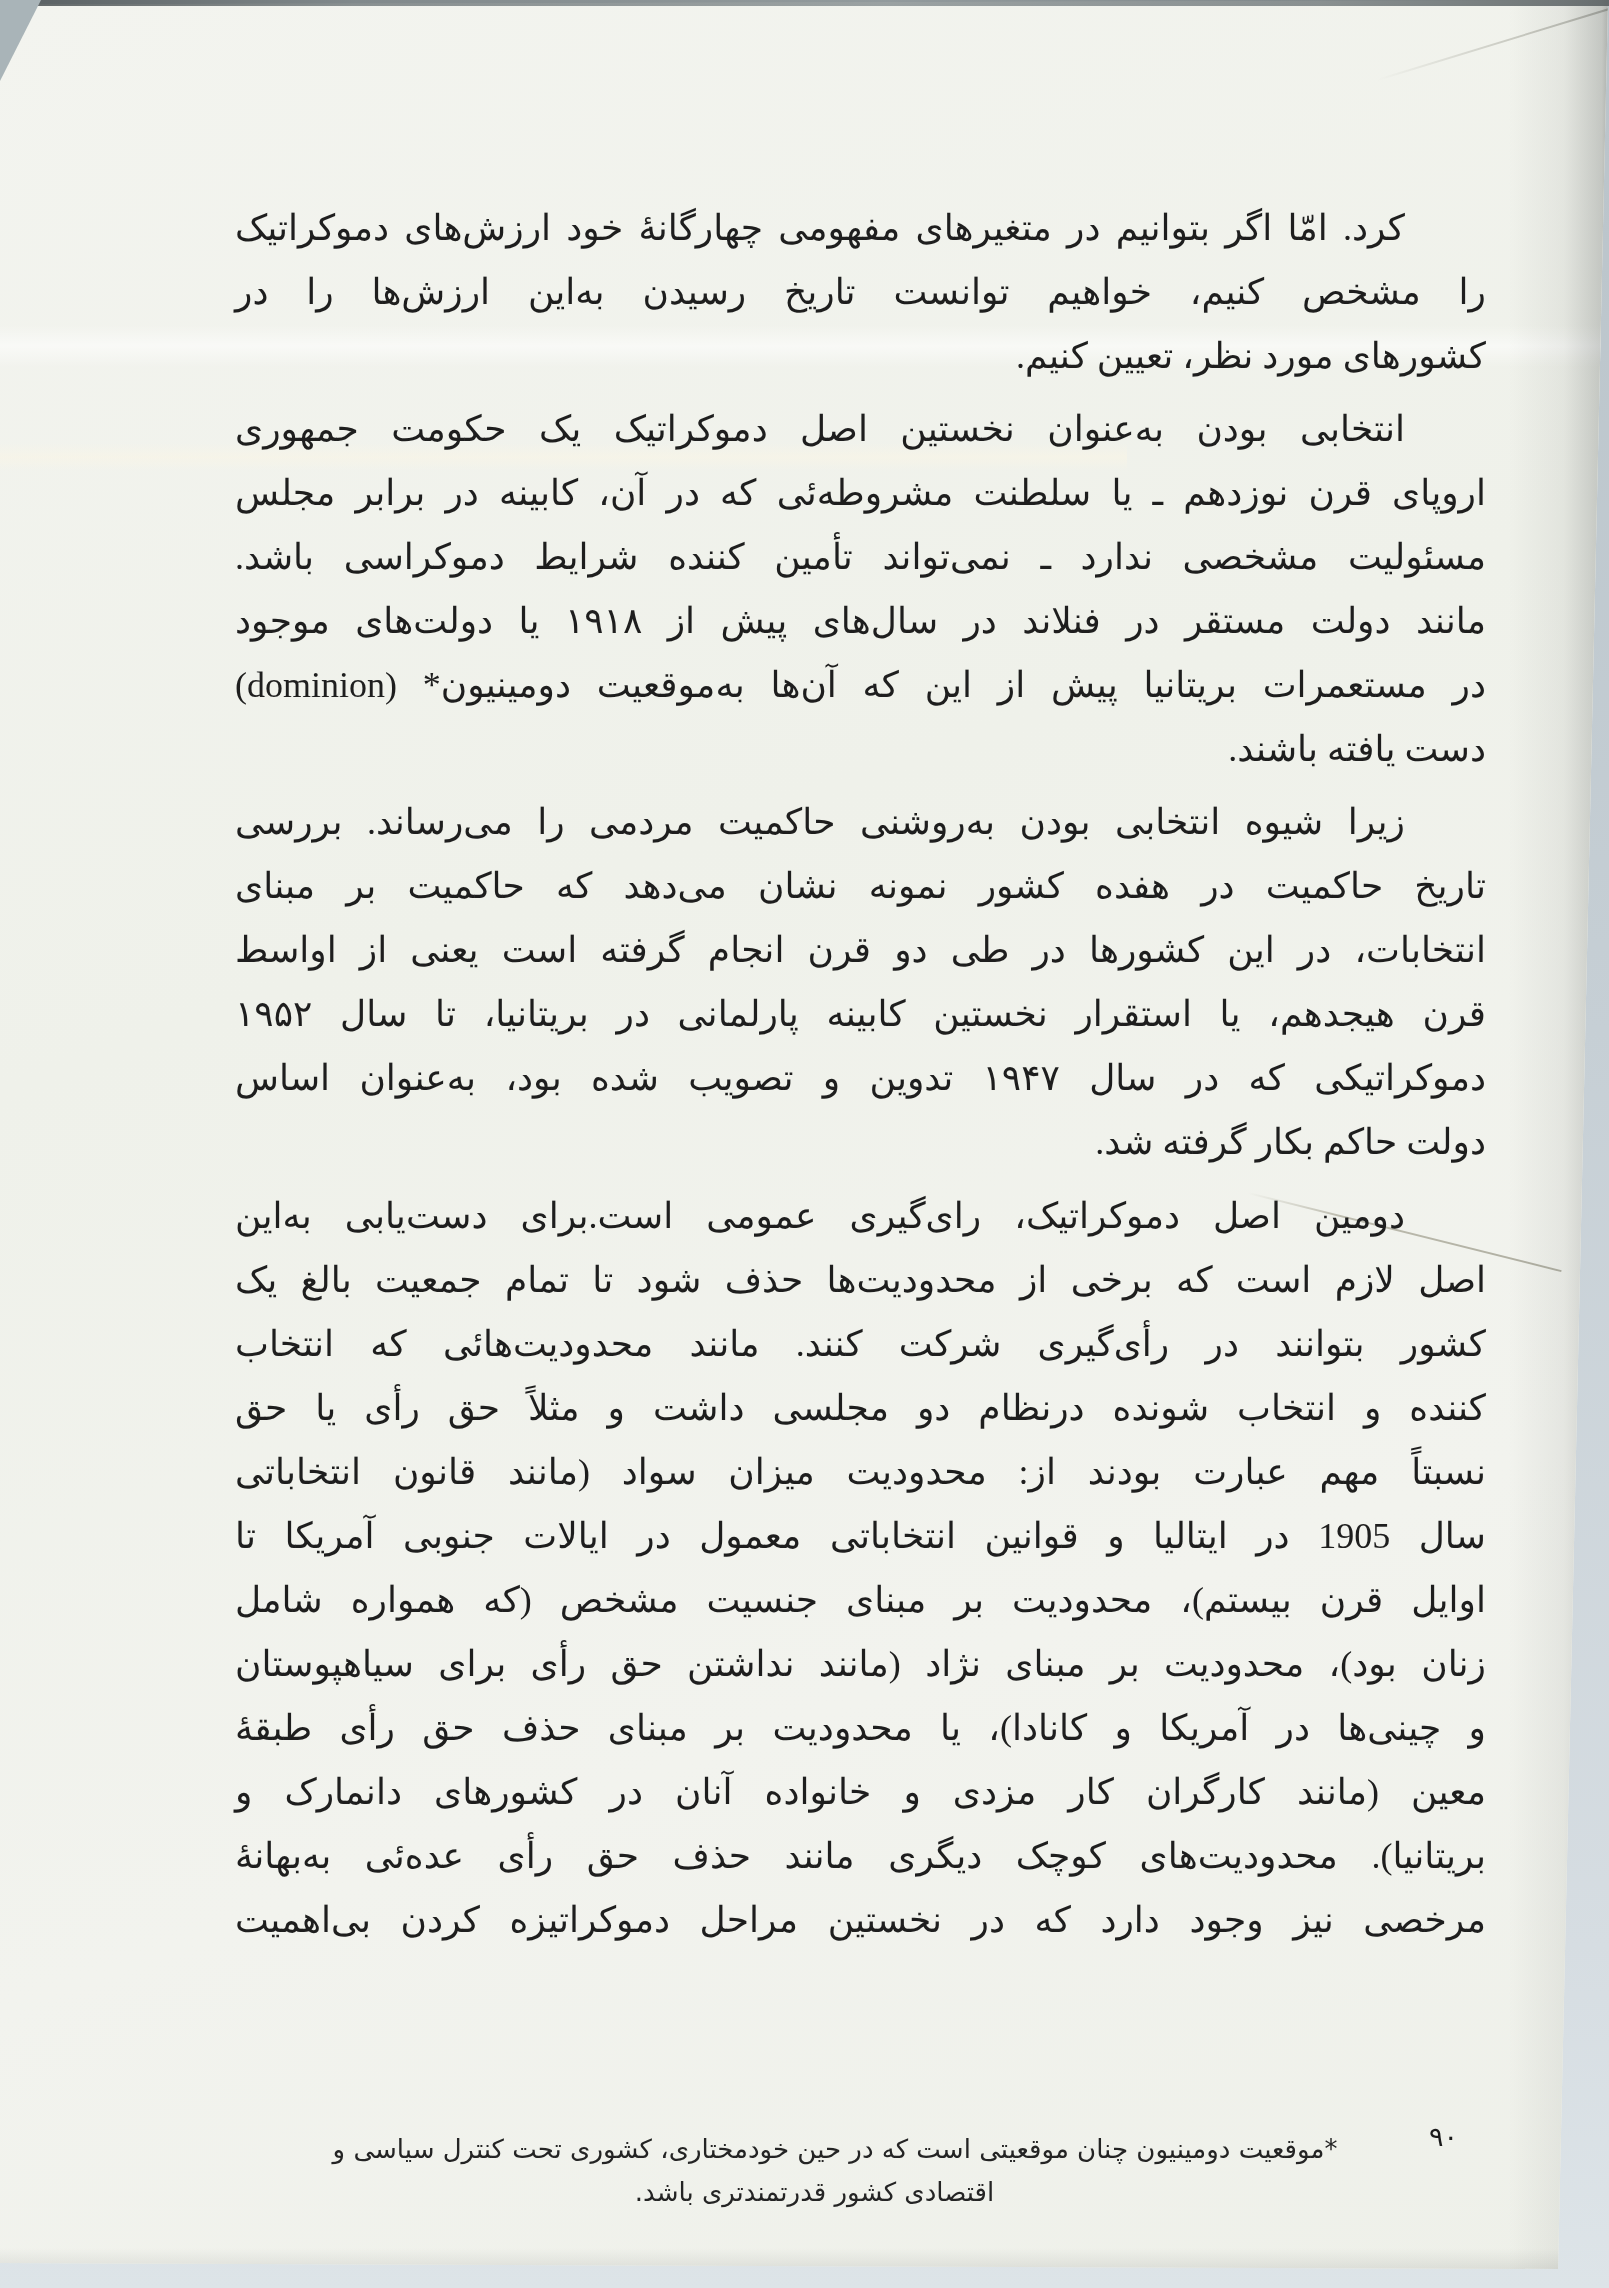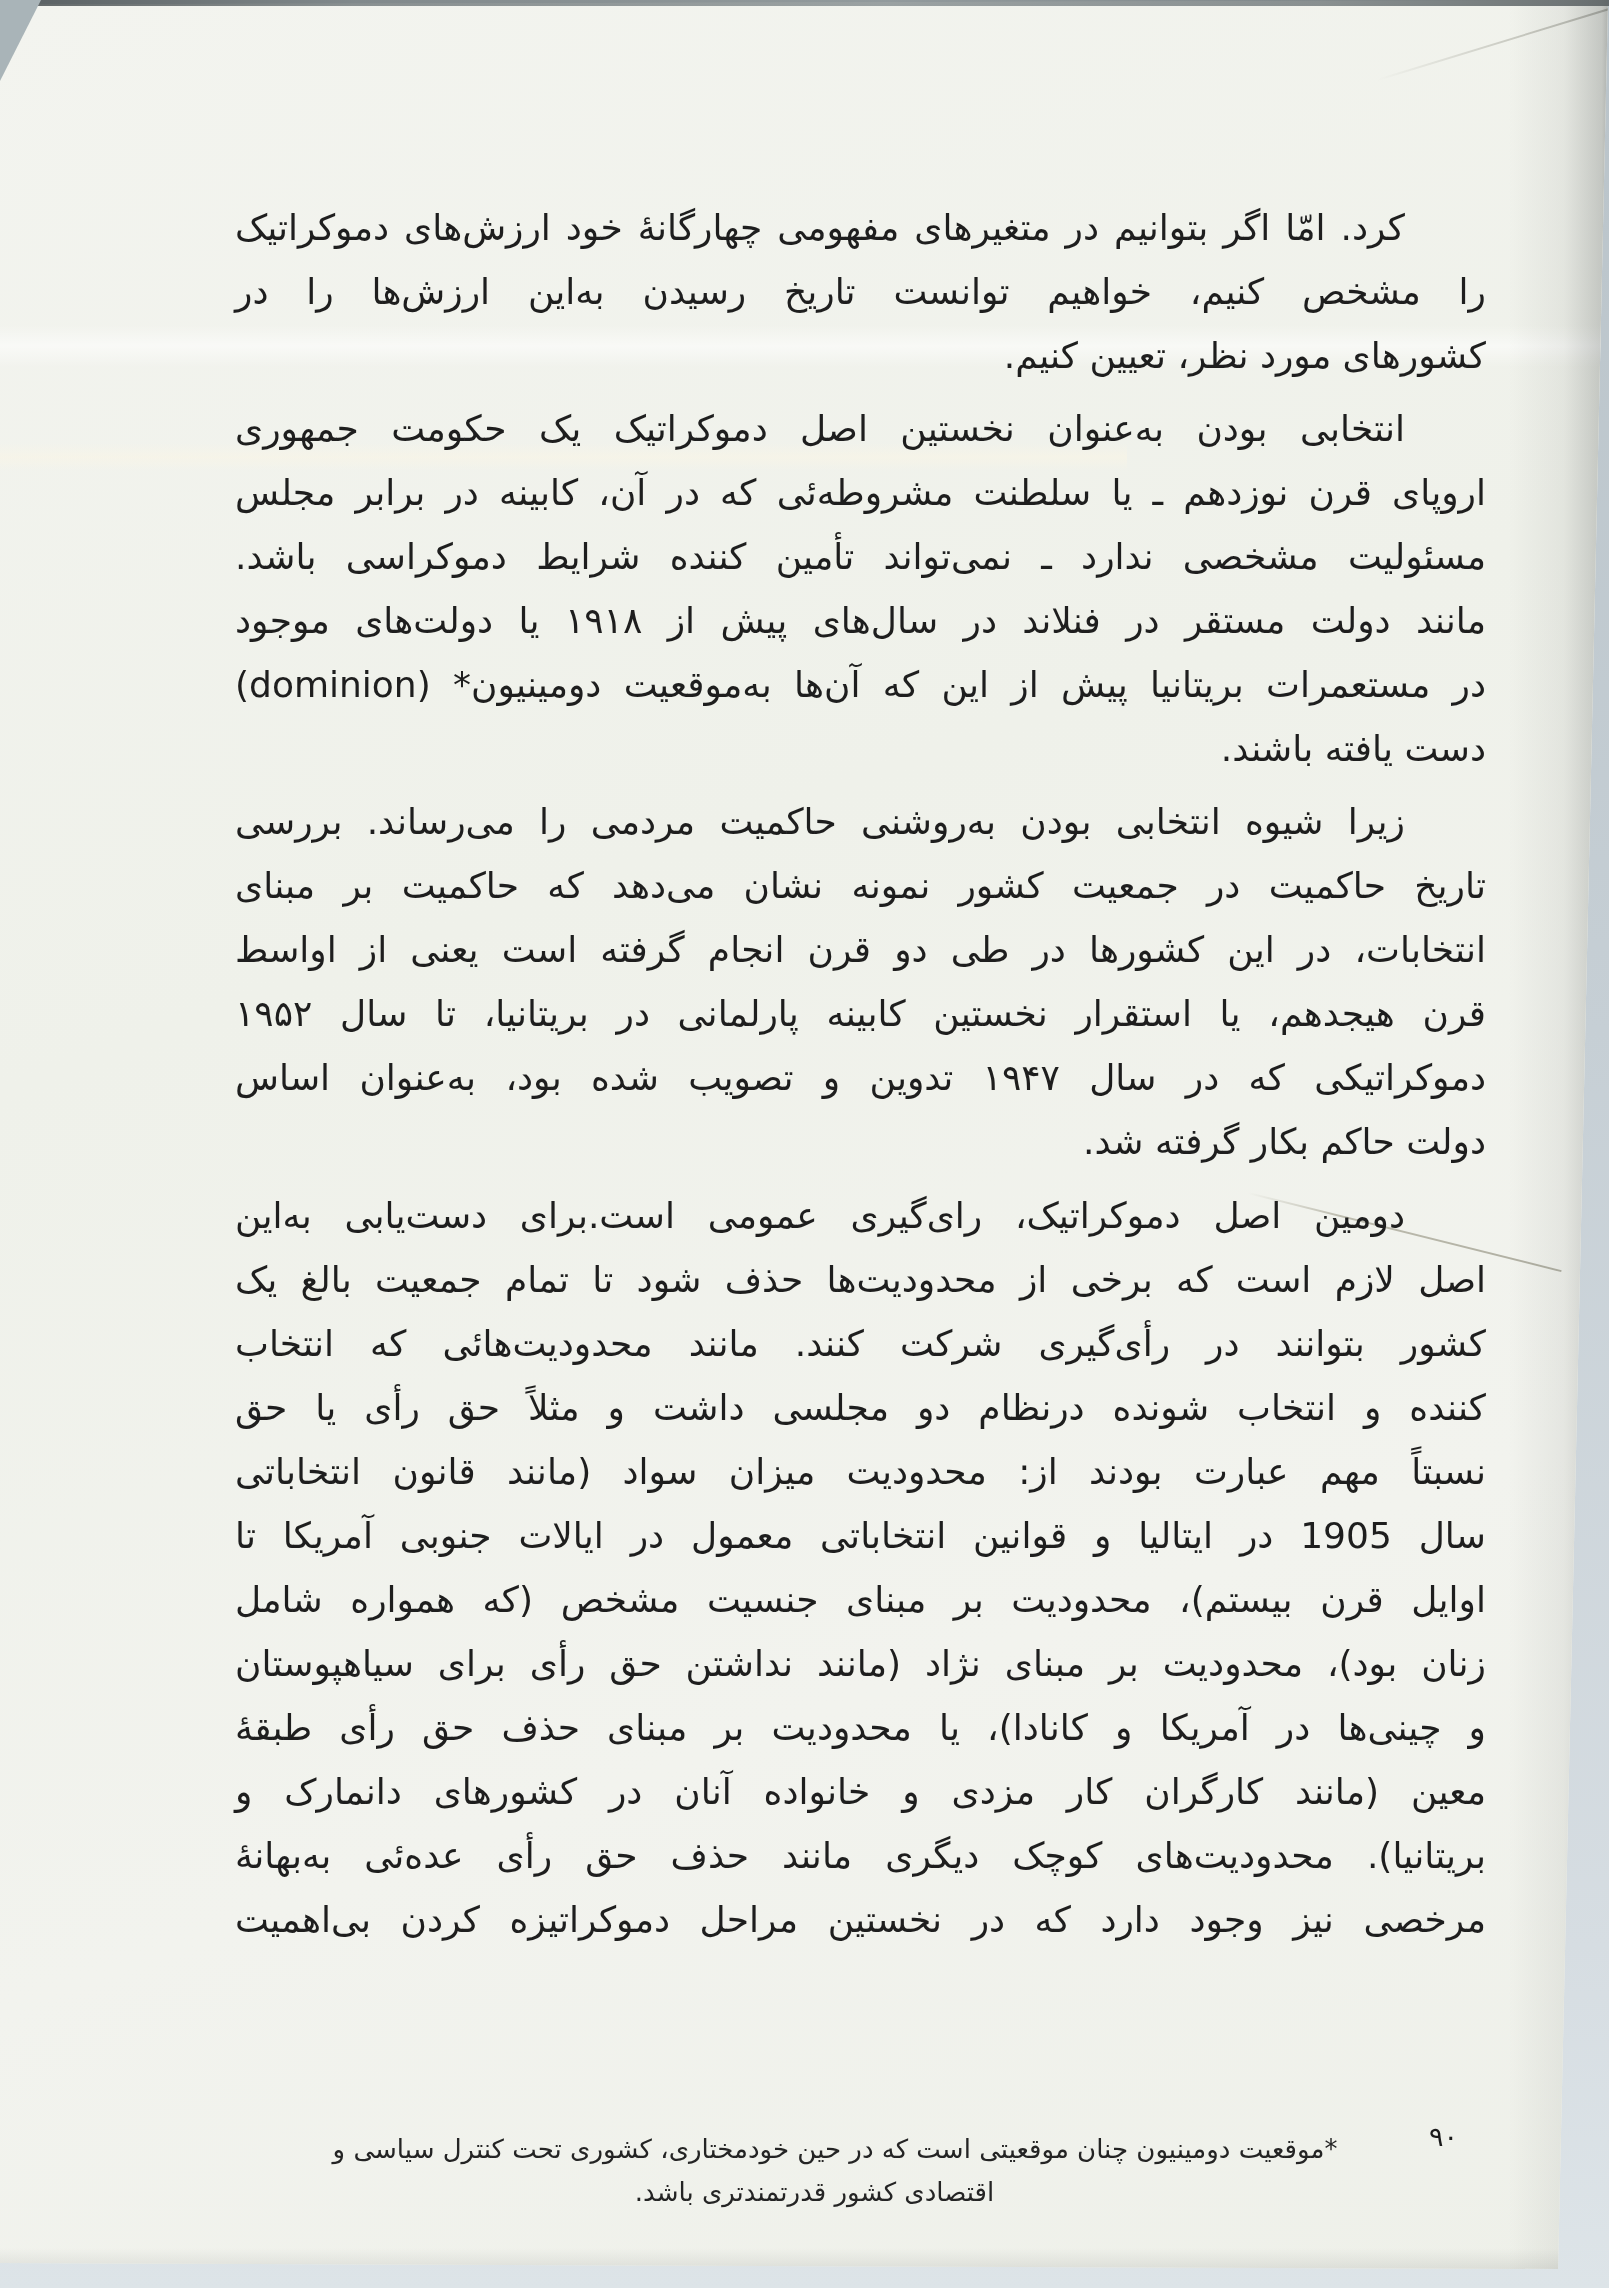--- a/index.html
+++ b/index.html
@@ -59,20 +59,21 @@
     background:#a9b4b8;
     clip-path:polygon(0 0,100% 0,0 100%);
   }
   
   .text-column{
     position:absolute;top:196px;right:124px;width:1251px;
     direction:rtl;
     color:var(--ink);
     font-size:36px;
     line-height:64px;
+    font-family:Liberation Serif, serif;
   }
   .para + .para{margin-top:9.2px;}
   .line{
     text-align:justify;
     text-align-last:justify;
     height:64px;
     overflow:visible;
   }
   .line.first{text-indent:81px;}
   .line.last{text-align-last:auto;}
@@ -115,21 +116,21 @@
         <div class="para">
           <div class="line first">انتخابی بودن به‌عنوان نخستین اصل دموکراتیک یک حکومت جمهوری</div>
           <div class="line mid">اروپای قرن نوزدهم ـ یا سلطنت مشروطه‌ئی که در آن، کابینه در برابر مجلس</div>
           <div class="line mid">مسئولیت مشخصی ندارد ـ نمی‌تواند تأمین کننده شرایط دموکراسی باشد.</div>
           <div class="line mid">مانند دولت مستقر در فنلاند در سال‌های پیش از ۱۹۱۸ یا دولت‌های موجود</div>
           <div class="line mid">در مستعمرات بریتانیا پیش از این که آن‌ها به‌موقعیت دومینیون* (dominion)</div>
           <div class="line last">دست یافته باشند.</div>
         </div>
         <div class="para">
           <div class="line first">زیرا شیوه انتخابی بودن به‌روشنی حاکمیت مردمی را می‌رساند. بررسی</div>
-          <div class="line mid">تاریخ حاکمیت در جمعیت کشور نمونه نشان می‌دهد که حاکمیت بر مبنای</div>
+          <div class="line mid">تاریخ حاکمیت در هفده کشور نمونه نشان می‌دهد که حاکمیت بر مبنای</div>
           <div class="line mid">انتخابات، در این کشورها در طی دو قرن انجام گرفته است یعنی از اواسط</div>
           <div class="line mid">قرن هیجدهم، یا استقرار نخستین کابینه پارلمانی در بریتانیا، تا سال ۱۹۵۲</div>
           <div class="line mid">دموکراتیکی که در سال ۱۹۴۷ تدوین و تصویب شده بود، به‌عنوان اساس</div>
           <div class="line last">دولت حاکم بکار گرفته شد.</div>
         </div>
         <div class="para">
           <div class="line first">دومین اصل دموکراتیک، رای‌گیری عمومی است.برای دست‌یابی به‌این</div>
           <div class="line mid">اصل لازم است که برخی از محدودیت‌ها حذف شود تا تمام جمعیت بالغ یک</div>
           <div class="line mid">کشور بتوانند در رأی‌گیری شرکت کنند. مانند محدودیت‌هائی که انتخاب</div>
           <div class="line mid">کننده و انتخاب شونده درنظام دو مجلسی داشت و مثلاً حق رأی یا حق</div>

